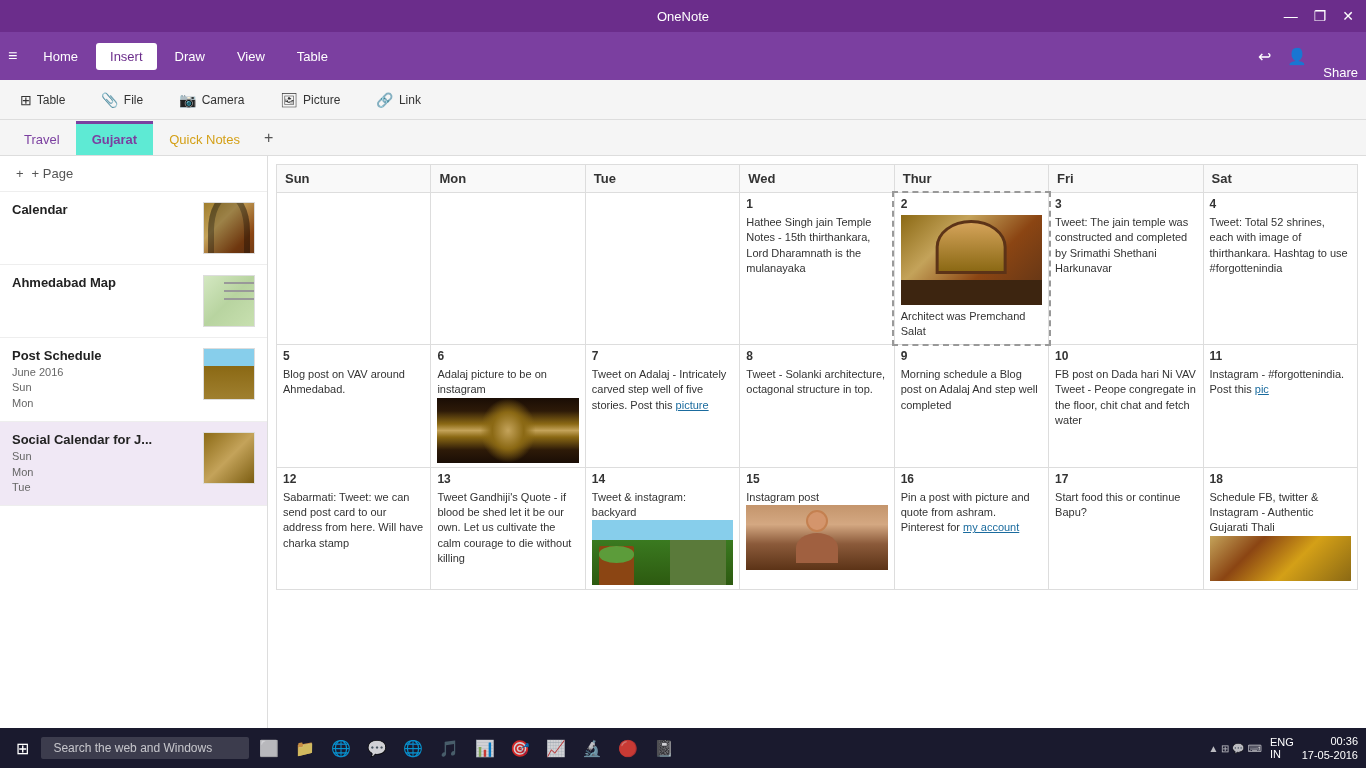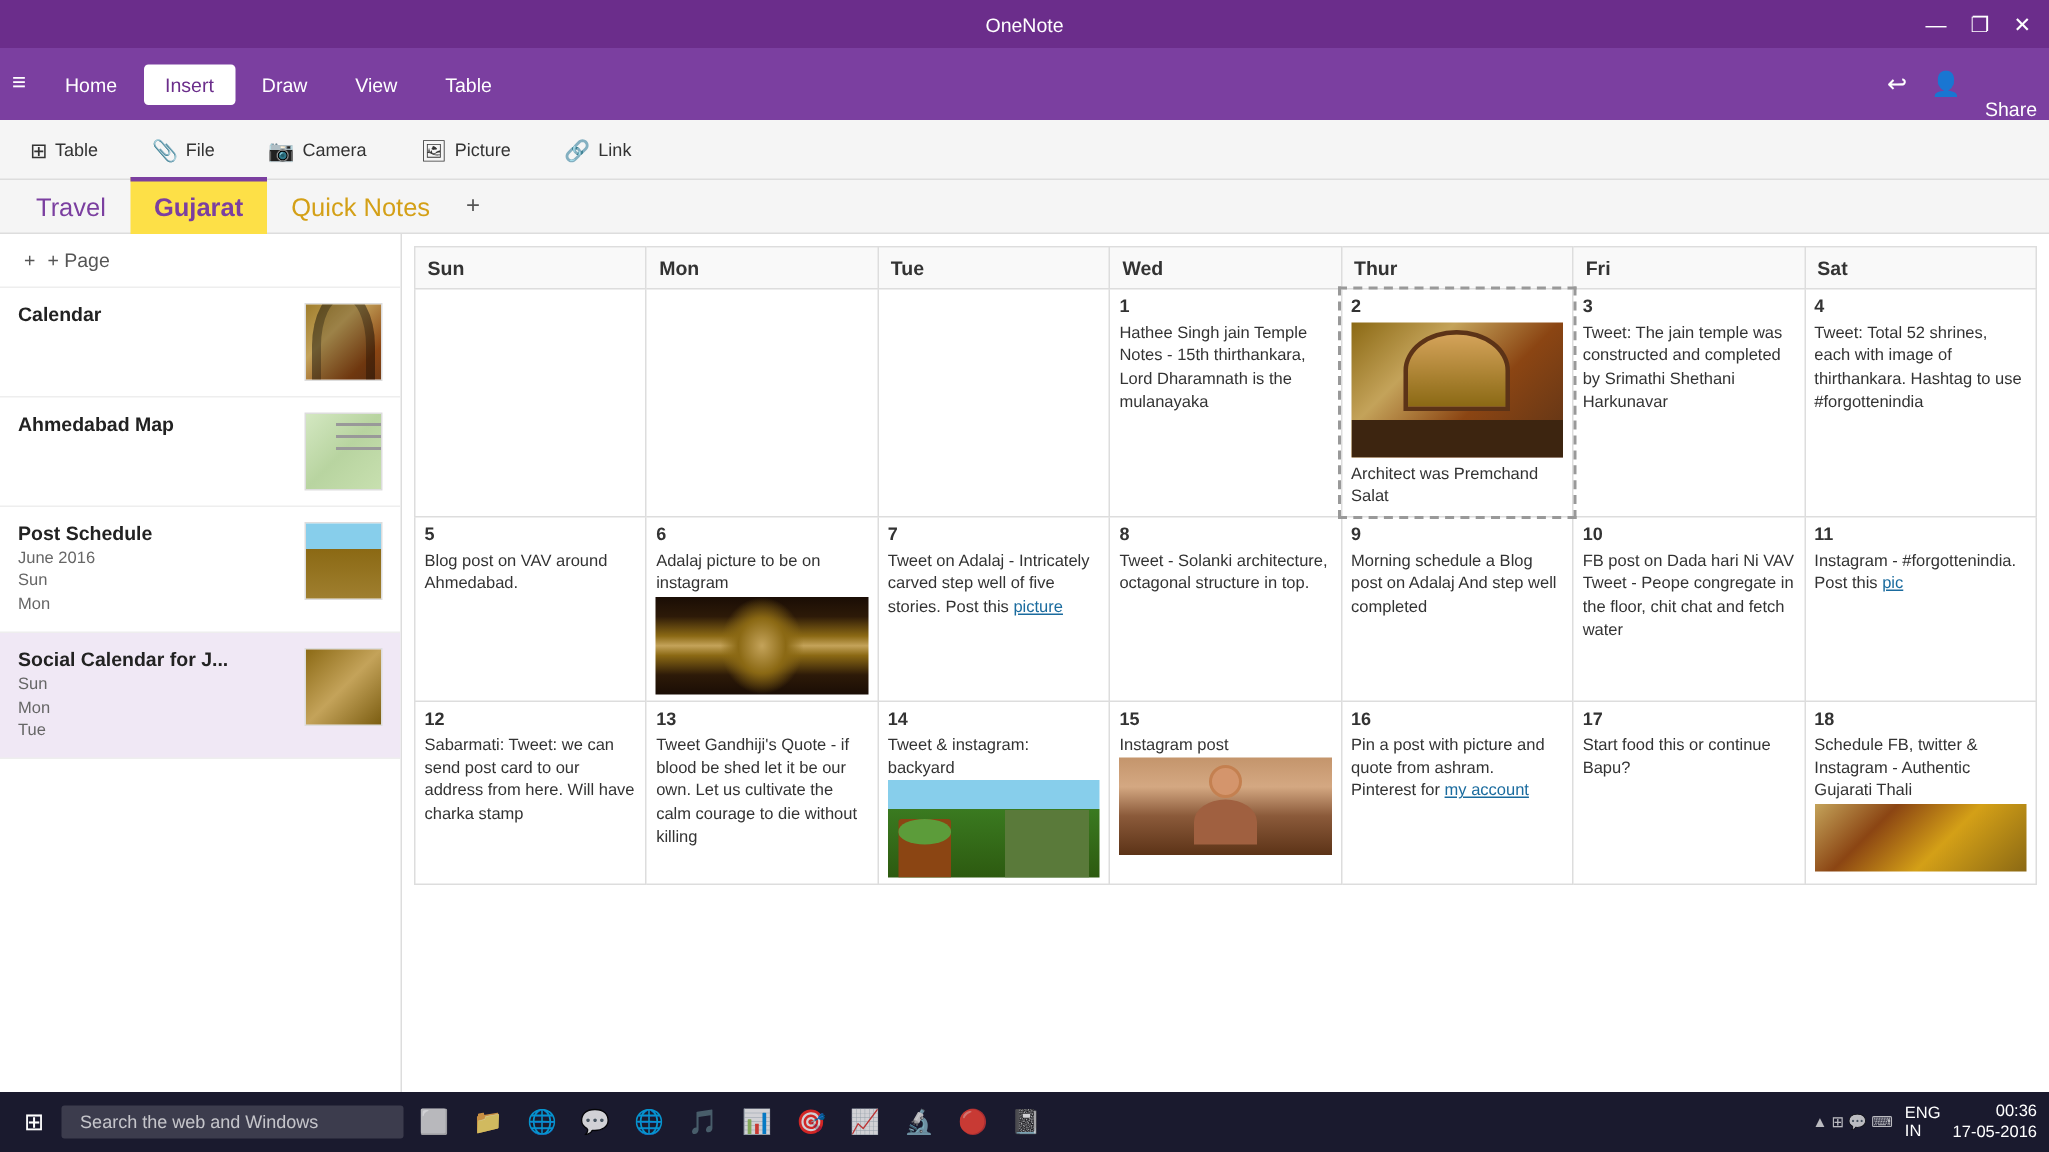--- a/index.html
+++ b/index.html
@@ -67,25 +67,25 @@
       background: #f5f5f5;
       border-bottom: 1px solid #ddd;
       display: flex;
       align-items: center;
       height: 36px;
       padding: 0 0 0 8px;
     }
     .tab {
       padding: 8px 16px;
       cursor: pointer;
-      font-size: 17px;
+      font-size: 13px;
       color: #333;
       border-top: 3px solid transparent;
     }
-    .tab.active { background: #fde047; color: #7b3fa0; border-top: 3px solid #7b3fa0; font-weight: 600; }
+    .tab.active { background: #5eead4; color: #7b3fa0; border-top: 3px solid #7b3fa0; font-weight: 600; }
     .tab.travel { color: #7b3fa0; }
     .tab.quick-notes { color: #d4a017; }
     .tab-add { padding: 8px; cursor: pointer; color: #555; font-size: 16px; }
 
     
     .main-layout {
       display: flex;
       height: calc(768px - 32px - 48px - 40px - 36px - 40px);
     }
 
@@ -182,21 +182,21 @@
       color: white;
       font-size: 16px;
       cursor: pointer;
       padding: 4px 8px;
     }
     .taskbar-search {
       background: rgba(255,255,255,0.15);
       border: none;
       color: white;
       padding: 4px 12px;
-      width: 228px;
+      width: 208px;
       border-radius: 2px;
       font-size: 12px;
     }
     .taskbar-search::placeholder { color: rgba(255,255,255,0.7); }
     .taskbar-icon { color: white; font-size: 16px; padding: 4px 6px; cursor: pointer; opacity: 0.8; }
     .taskbar-right { margin-left: auto; display: flex; align-items: center; gap: 8px; color: white; font-size: 11px; }
     .taskbar-time { text-align: right; line-height: 1.3; }
     .taskbar-lang { font-size: 11px; }
 
     

